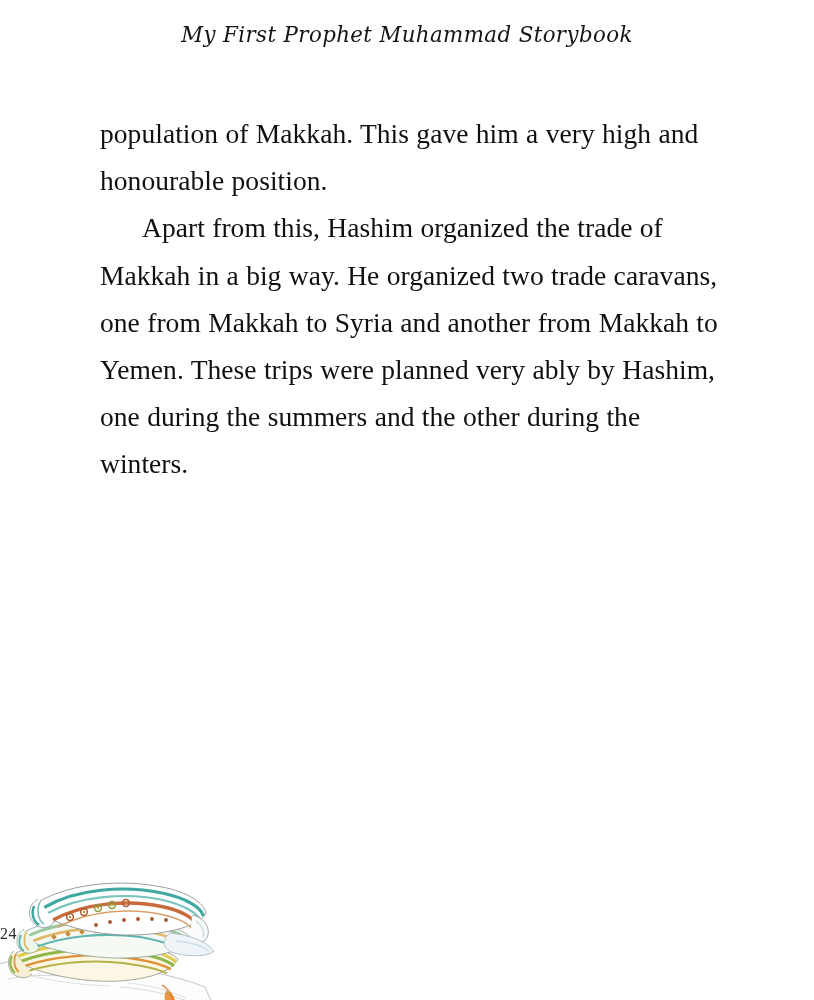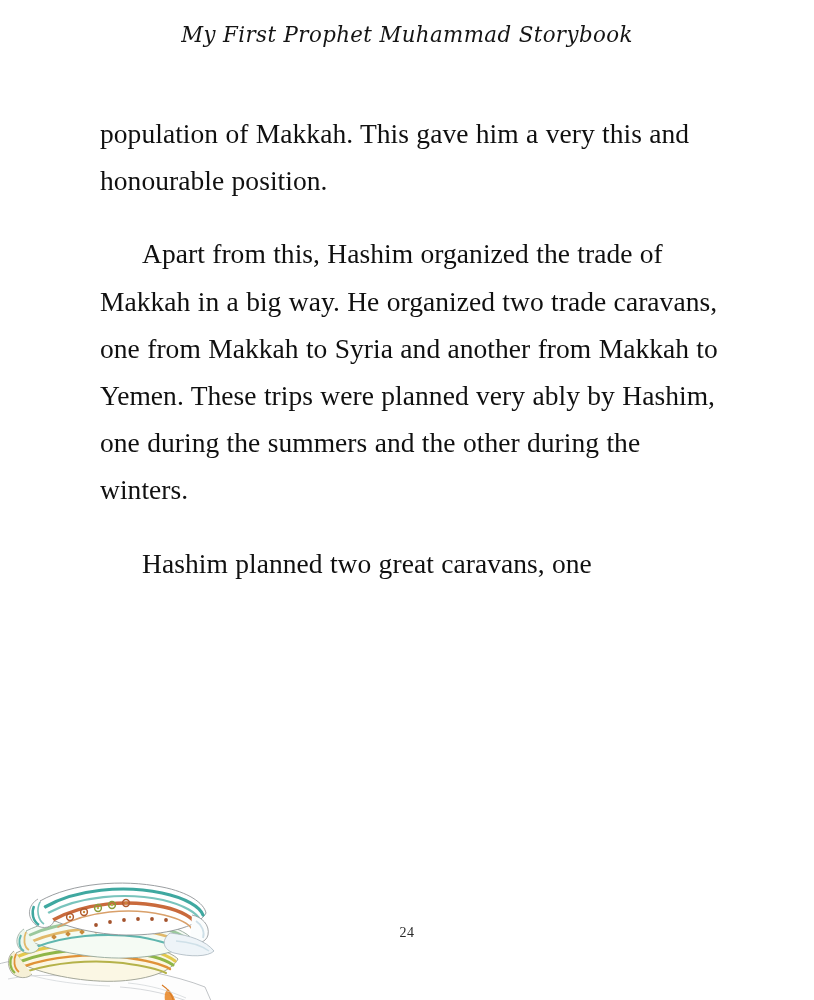--- a/index.html
+++ b/index.html
@@ -53,39 +53,38 @@
     margin: 0;
     font-size: 27.5px;
     line-height: 47.2px;
     color: #101010;
     text-align: left;
     letter-spacing: 0.05px;
     word-spacing: 0.4px;
   }
   .para.indent {
     text-indent: 42px;
-    margin-top: 26px;
   }
 
   .pbuh {
     font-family: "DejaVu Sans", sans-serif;
     font-size: 20px;
     line-height: 1;
     vertical-align: -1px;
     letter-spacing: 0;
   }
 
   
   .folio {
     position: absolute;
     top: 925px;
     left: 0;
     width: 814px;
-    text-align: center;
-    font-size: 14px;
+    text-align: left;
+    font-size: 16px;
     color: #2a2a2a;
     letter-spacing: 0.5px;
   }
 
   
   .corner-illustration {
     position: absolute;
     left: 0;
     bottom: 0;
     width: 235px;
@@ -101,32 +100,29 @@
 </head>
 <body>
 
 <div class="page">
 
   <div class="running-head">My First Prophet Muhammad Storybook</div>
 
   <div class="textblock">
 
     <p class="para">
-      <span>population of Makkah. This gave him a very this and honourable position.</span>
+      <span>population of Makkah. This gave him a very high and honourable position.</span>
     </p>
 
     <p class="para indent">
       <span>Apart from this, Hashim organized the trade of Makkah in a big way. He organized two trade caravans, one from Makkah to Syria and another from Makkah to Yemen. These trips were planned very ably by Hashim, one during the summers and the other during the winters.</span>
     </p>
 
 
 
-    <p class="para indent">
-      <span>Hashim planned two great caravans, one</span>
-    </p>
 
   </div>
 
   <div class="folio">24</div>
 
   <div class="corner-illustration">
     <svg viewBox="0 0 235 145" xmlns="http://www.w3.org/2000/svg" aria-hidden="true">
       <defs>
         <clipPath id="clipPage">
           <rect x="0" y="0" width="235" height="145"></rect>

